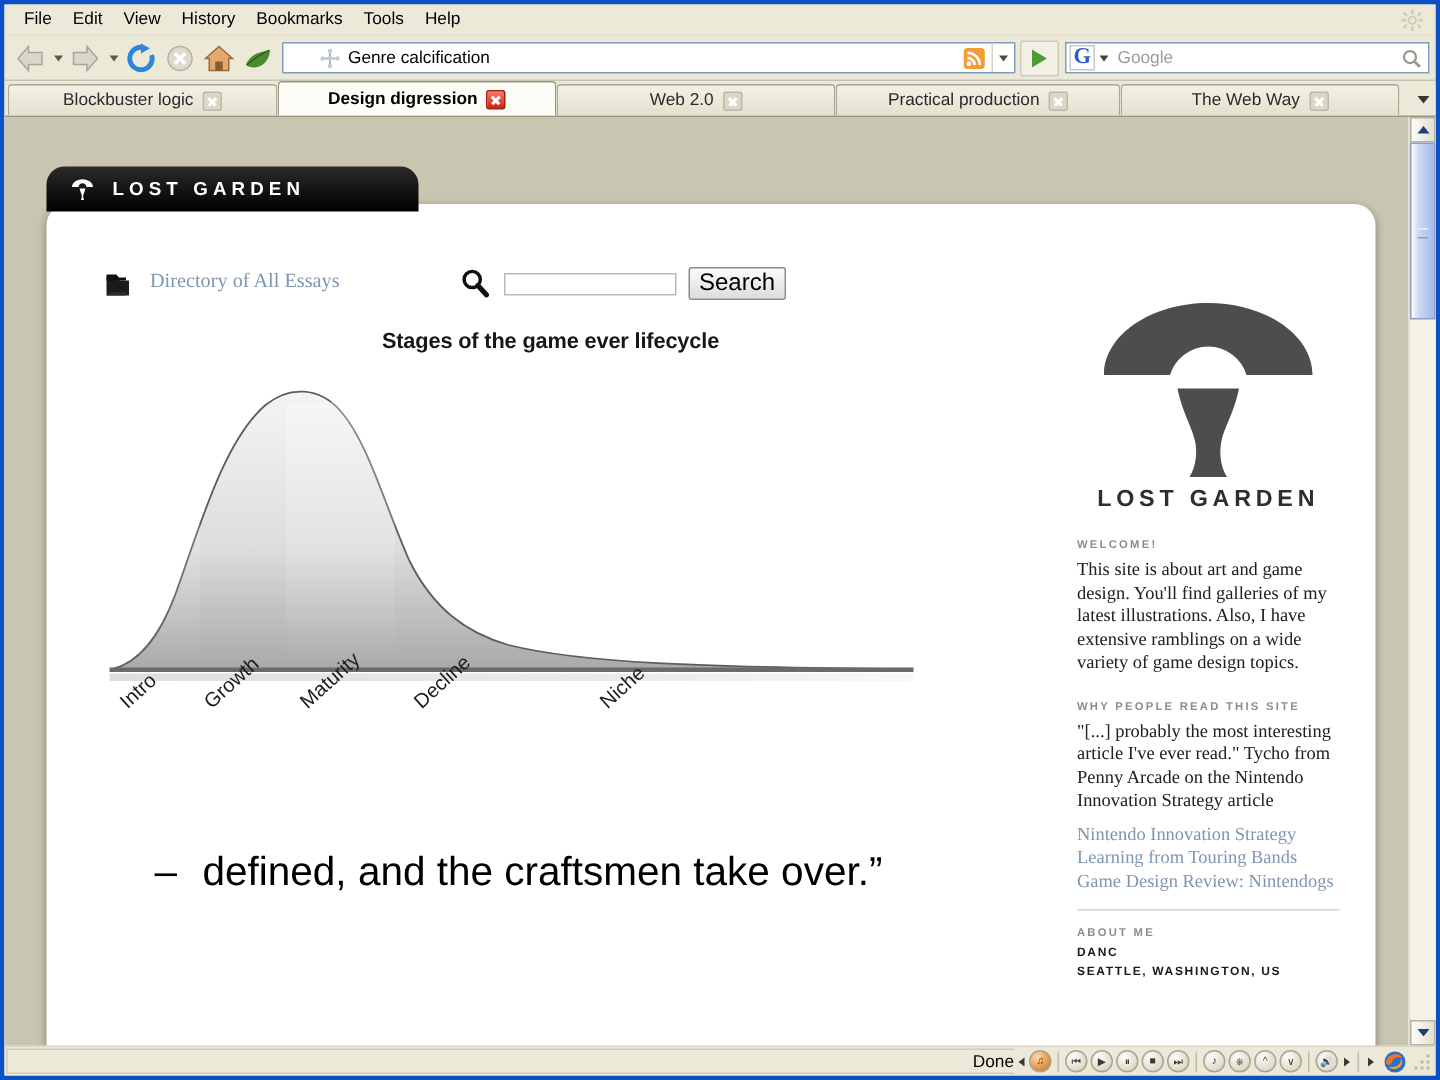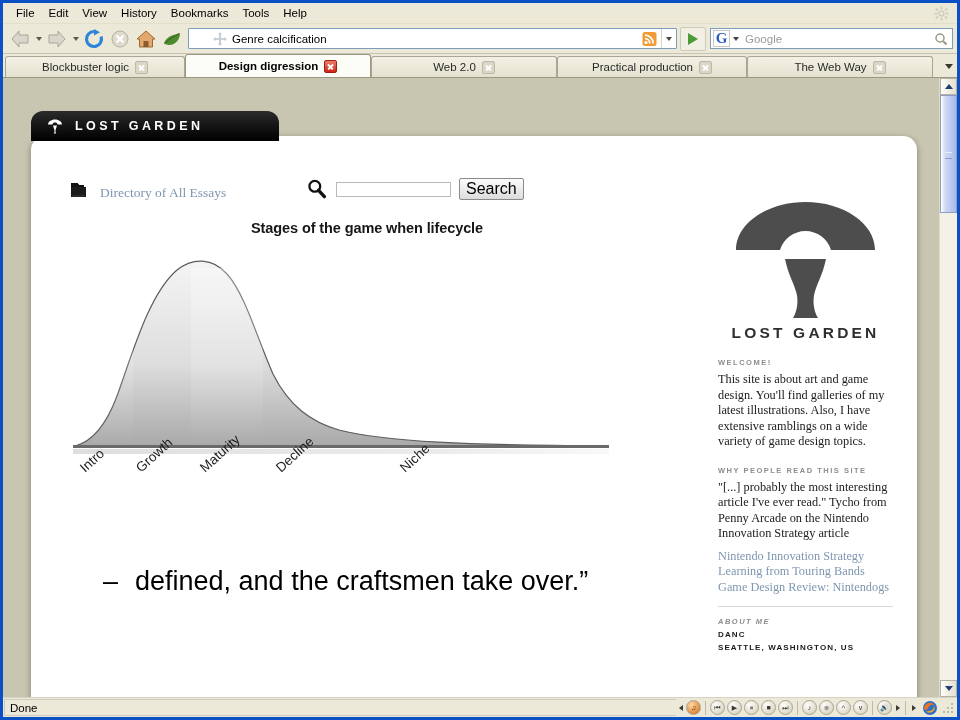--- a/index.html
+++ b/index.html
@@ -137,21 +137,21 @@
   }
   .site-card{
     position:absolute;left:28px;top:58px;right:22px;bottom:-40px;
     background:#fff;border-radius:14px 14px 0 0;
     box-shadow:0 2px 6px rgba(0,0,0,.35);
     z-index:1;overflow:hidden;
   }
   .site-inner{position:absolute;left:0;top:0;right:0;bottom:0;}
 
   .topbar{position:absolute;left:36px;top:40px;right:20px;height:28px;display:flex;align-items:center;}
-  .dir-link{display:flex;align-items:flex-end;gap:11px;}
+  .dir-link{display:flex;align-items:flex-start;gap:11px;}
   .dir-icon{width:22px;height:22px;position:relative;flex:0 0 22px;}
   .dir-text{
     font-family:"Liberation Serif",serif;font-size:13.5px;color:#7f96b0;
   }
   .searcharea{position:absolute;left:275px;top:42px;display:flex;align-items:center;gap:8px;}
   .mag-big{width:22px;height:22px;position:relative;flex:0 0 22px;}
   .site-search-input{
     width:115px;height:15px;border:1px solid #b9b9b9;background:#fff;box-sizing:border-box;
   }
   .site-search-btn{
@@ -231,20 +231,21 @@
 
   
   .statusbar{
     height:20px;flex:0 0 20px;background:#ece9d8;display:flex;align-items:center;
     border-top:1px solid #d6d3c2;box-sizing:border-box;
   }
   .status-text{
     flex:1;font-size:11.5px;color:#000;padding-left:5px;height:17px;line-height:17px;
     border:1px solid #cfccbb;border-right:none;margin:1px 0 1px 1px;background:#ece9d8;
     box-sizing:border-box;
+    text-align:right;
   }
   .tray{display:flex;align-items:center;gap:0;padding-right:2px;height:18px;}
   .tray-sep{width:1px;height:14px;background:#bdbaaa;margin:0 3px;}
   .tray-btn{
     width:15px;height:15px;border-radius:50%;margin:0 1px;position:relative;
     background:radial-gradient(circle at 35% 30%,#fdfdfb,#dedbc9 70%,#bdbaa8);
     border:1px solid #a9a695;box-sizing:border-box;
     display:flex;align-items:center;justify-content:center;
     font-size:7px;color:#3a3a33;
   }
@@ -450,21 +451,21 @@
               <svg width="22" height="22" viewBox="0 0 22 22">
                 <circle cx="8.8" cy="8.3" r="5.4" fill="none" stroke="#111" stroke-width="2.3"></circle>
                 <path d="M12.6 12.3 L18.4 18.6" stroke="#111" stroke-width="3.4" stroke-linecap="round"></path>
               </svg>
             </span>
             <input class="site-search-input" type="text" value="" style="">
             <button class="site-search-btn">Search</button>
           </div>
 
           <div class="chart-wrap">
-            <div class="chart-title">Stages of the game when lifecycle</div>
+            <div class="chart-title">Stages of the game ever lifecycle</div>
             <svg class="chart-svg" width="560" height="222" viewBox="0 0 560 222">
               <defs>
                 <linearGradient id="curveGrad" x1="0" y1="0" x2="0" y2="1">
                   <stop offset="0%" stop-color="#f4f4f4"></stop>
                   <stop offset="55%" stop-color="#dedede"></stop>
                   <stop offset="100%" stop-color="#a9a9a9"></stop>
                 </linearGradient>
                 <linearGradient id="bandGrad" x1="0" y1="0" x2="0" y2="1">
                   <stop offset="0%" stop-color="#ffffff" stop-opacity=".55"></stop>
                   <stop offset="100%" stop-color="#ffffff" stop-opacity="0"></stop>
@@ -513,21 +514,21 @@
             <div class="sb-head">WHY PEOPLE READ THIS SITE</div>
             <div class="sb-body">"[...] probably the most interesting article I've ever read." Tycho from Penny Arcade on the Nintendo Innovation Strategy article</div>
 
             <div style="margin-top:7px;">
               <a class="sb-link" href="#">Nintendo Innovation Strategy</a>
               <a class="sb-link" href="#">Learning from Touring Bands</a>
               <a class="sb-link" href="#">Game Design Review: Nintendogs</a>
             </div>
 
             <div class="sb-rule"></div>
-            <div class="sb-head" style="margin-top:10px;font-style:italic;">ABOUT ME</div>
+            <div class="sb-head" style="margin-top:10px;">ABOUT ME</div>
             <div class="sb-sub">DANC</div>
             <div class="sb-sub">SEATTLE, WASHINGTON, US</div>
           </div>
 
         </div>
       </div>
 
       <div class="quote">
         <span class="dash">–</span>
         <span class="qtext">defined, and the craftsmen take over.”</span>

